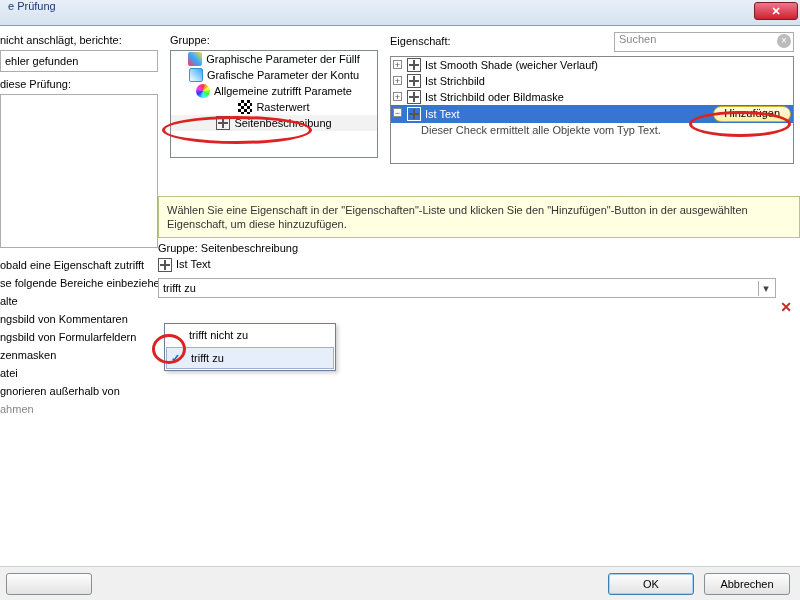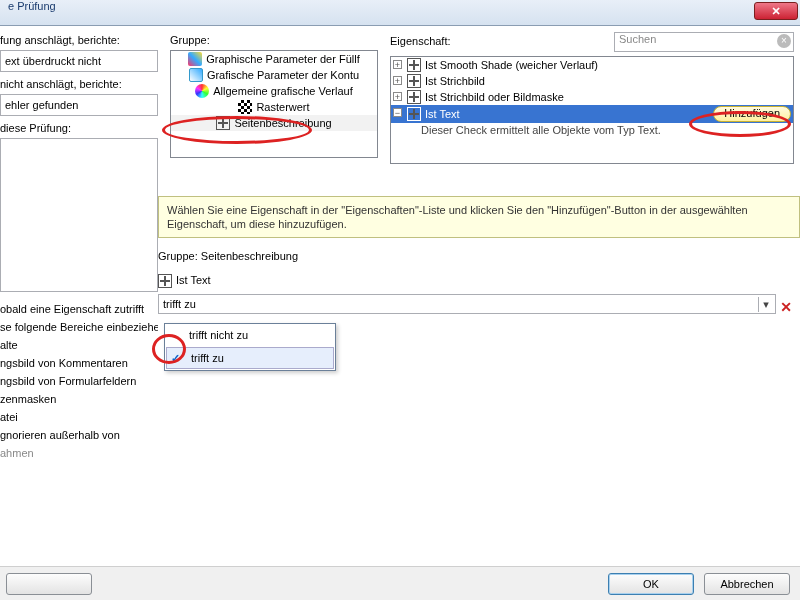--- a/index.html
+++ b/index.html
@@ -34,21 +34,21 @@
   .eigbar { display:flex; align-items:center; gap:6px; margin-bottom:4px; }
   .search { flex:0 0 180px; height:20px; border:1px solid #abadb3; background:#fff; padding:0 18px 0 4px; color:#888; position:relative; }
   .search .xc { position:absolute; right:2px; top:1px; width:14px; height:14px; border-radius:50%; background:#bbb; color:#fff; text-align:center; line-height:14px; font-size:10px; }
   .propbox { border:1px solid #828790; background:#fff; height:108px; overflow:auto; position:relative; }
   .proprow { display:flex; align-items:center; padding:1px 2px 1px 16px; gap:4px; white-space:nowrap; position:relative; }
   .proprow .exp { position:absolute; left:2px; top:3px; width:9px; height:9px; border:1px solid #8a8a8a; background:#fff; color:#555; font-size:9px; line-height:8px; text-align:center; }
   .proprow.sel { background:#3874d1; color:#fff; }
   .proprow .btnadd { margin-left:auto; background:linear-gradient(#fffbe0,#fff0a0); border:1px solid #c8b030; border-radius:9px; padding:0 10px; height:16px; color:#000; }
   .proprow.desc { padding-left:30px; color:#444; width:100%; overflow:hidden; }
   .hintbox { margin-top:20px; background:#ffffe1; border:1px solid #c0c080; padding:6px 8px; color:#333; line-height:14px; }
-  .grline { margin-top:12px; }
+  .grline { margin-top:4px; }
   .grline .ic { vertical-align:middle; margin-right:4px; }
   .combo { margin-top:6px; height:20px; border:1px solid #abadb3; background:#fff; display:flex; align-items:center; padding:0 4px; position:relative; }
   .combo .arrow { position:absolute; right:2px; top:2px; width:15px; height:15px; border-left:1px solid #abadb3; color:#444; text-align:center; line-height:14px; }
   .delx { position:absolute; right:6px; top:273px; width:16px; height:16px; color:#c22; font-weight:bold; font-size:14px; text-align:center; }
   .dropdown { position:absolute; left:6px; top:295px; width:172px; border:1px solid #6b8099; background:#fff; box-shadow:2px 2px 4px rgba(0,0,0,.2); }
   .dropdown .ddrow { display:flex; align-items:center; height:22px; padding:0 4px 0 24px; position:relative; }
   .dropdown .ddrow.h { background:#e6eefc; border:1px solid #aac; margin:1px; }
   .dropdown .ddrow .chk { position:absolute; left:4px; top:4px; width:12px; height:12px; color:#1164c9; font-weight:bold; }
   .footer { position:absolute; bottom:0; left:0; right:0; height:34px; border-top:1px solid #cfcfcf; background:#f0f0f0; display:flex; align-items:center; justify-content:flex-end; padding:0 10px; gap:10px; }
   .footer .lbtn { position:absolute; left:6px; }
@@ -61,24 +61,20 @@
 <div class="titlebar">
   <span class="title">e Prüfung</span>
   <div class="closebtn">
       <span>✕</span>
     </div>
 </div>
 
 <div class="content">
 
   <div class="leftcol">
-    <div class="row">
-        <div class="label">fung anschlägt, berichte:</div>
-      <div class="txtbox"><span>ext überdruckt nicht</span></div>
-      </div>
     <div class="row">
         <div class="label">nicht anschlägt, berichte:</div>
       <div class="txtbox"><span>ehler gefunden</span></div>
       </div>
     <div class="row">
         <div class="label">diese Prüfung:</div>
       <div class="bigbox"></div>
       </div>
     <div class="leftlist">
       <div>obald eine Eigenschaft zutrifft</div>
@@ -99,21 +95,21 @@
       <div class="grouprow">
           <span class="ic ic-g1"></span>
           <span>Graphische Parameter der Füllf</span>
         </div>
       <div class="grouprow">
           <span class="ic ic-g2"></span>
           <span>Grafische Parameter der Kontu</span>
         </div>
       <div class="grouprow">
           <span class="ic ic-g3"></span>
-          <span>Allgemeine grafische Verlauf</span>
+          <span>Allgemeine zutrifft Paramete</span>
         </div>
       <div class="grouprow">
           <span class="ic ic-g4"></span>
           <span>Rasterwert</span>
         </div>
       <div class="grouprow sel">
           <span class="ic ic-p"></span>
           <span>Seitenbeschreibung</span>
         </div>
     </div>

